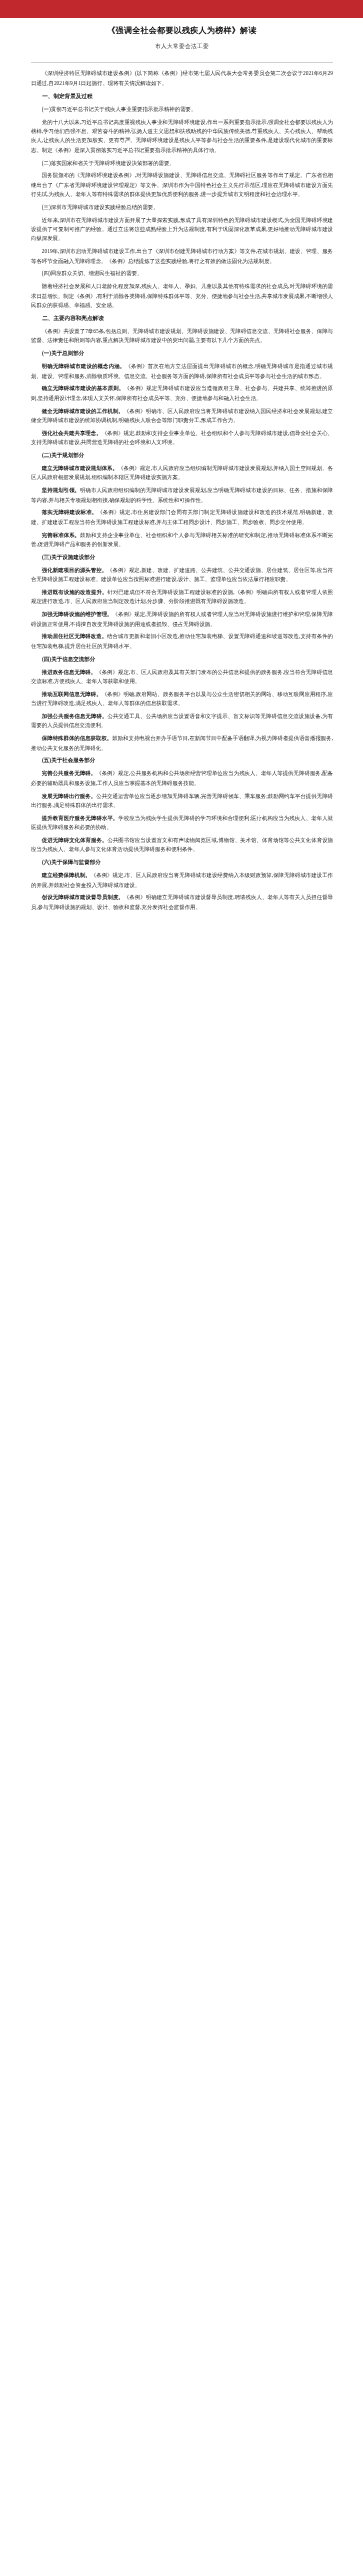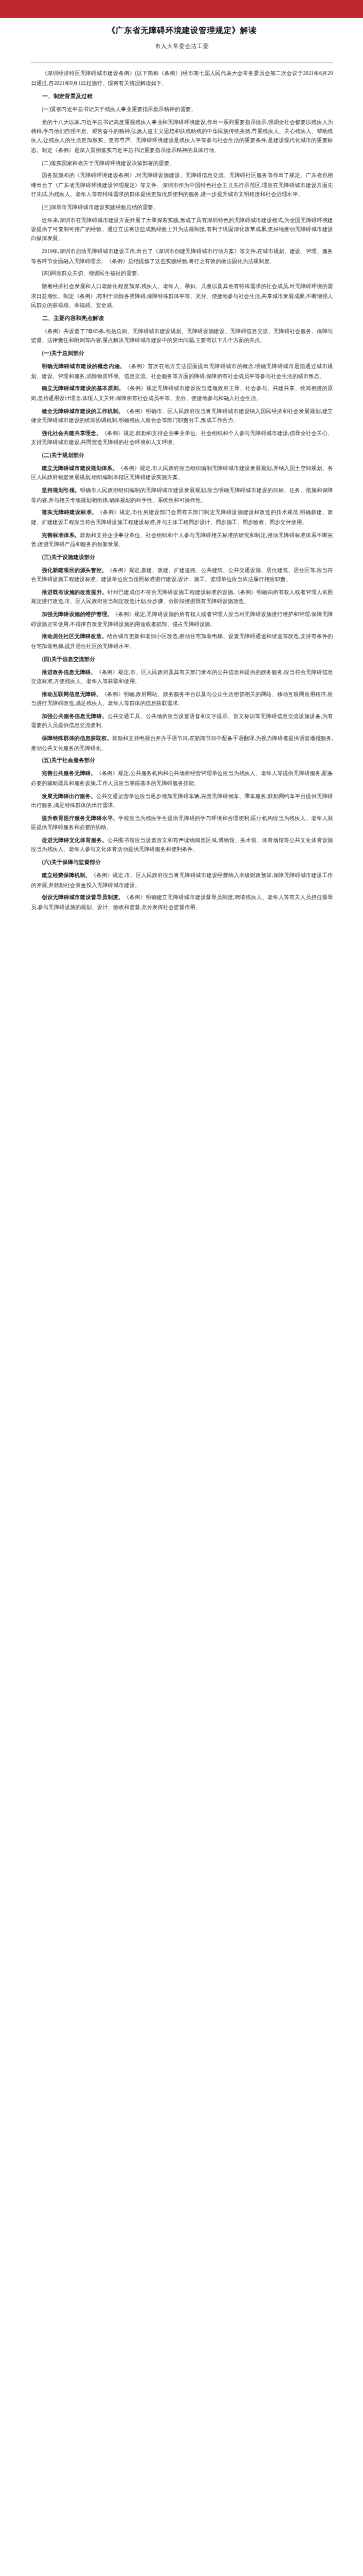--- a/index.html
+++ b/index.html
@@ -77,21 +77,21 @@
   }
 </style>
 </head>
 <body>
 
 <div class="page">
 
   <div class="top-band"></div>
 
   <div class="title-block">
-    <div class="doc-title">《广东省无障碍环境建设管理规定》解读</div>
+    <div class="doc-title">《强调全社会都要以残疾人为榜样》解读</div>
     <div class="doc-subtitle">市人大常委会法工委</div>
   </div>
 
   <div class="rule"></div>
 
   <div class="content" id="body-content">
       <p>《深圳经济特区无障碍城市建设条例》(以下简称《条例》)经市第七届人民代表大会常务委员会第二次会议于2021年6月29日通过,自2021年9月1日起施行。现将有关情况解读如下。</p>
       <p class="sec-head">一、制定背景及过程</p>
       <p>(一)贯彻习近平总书记关于残疾人事业重要指示批示精神的需要。</p>
       <p>党的十八大以来,习近平总书记高度重视残疾人事业和无障碍环境建设,作出一系列重要指示批示,强调全社会都要以残疾人为榜样,学习他们自强不息、艰苦奋斗的精神,弘扬人道主义思想和扶残助残的中华民族传统美德,尊重残疾人、关心残疾人、帮助残疾人,让残疾人的生活更加殷实、更有尊严。无障碍环境建设是残疾人平等参与社会生活的重要条件,是建设现代化城市的重要标志。制定《条例》是深入贯彻落实习近平总书记重要指示批示精神的具体行动。</p>

